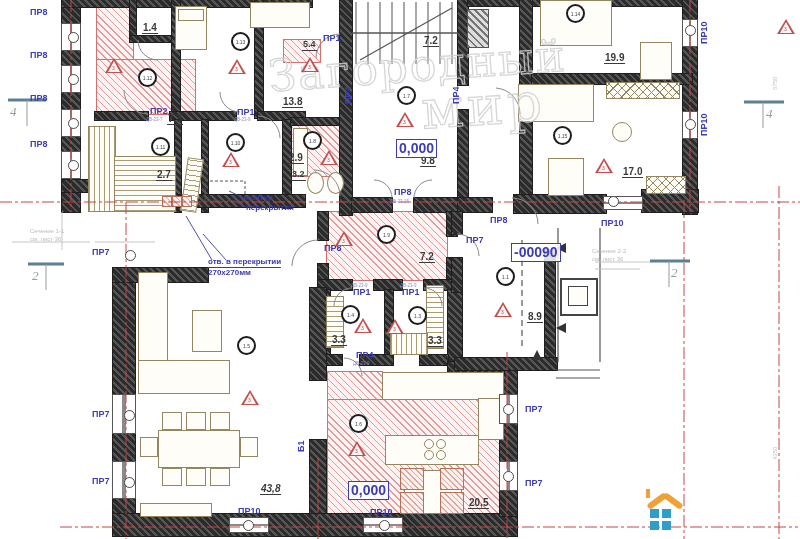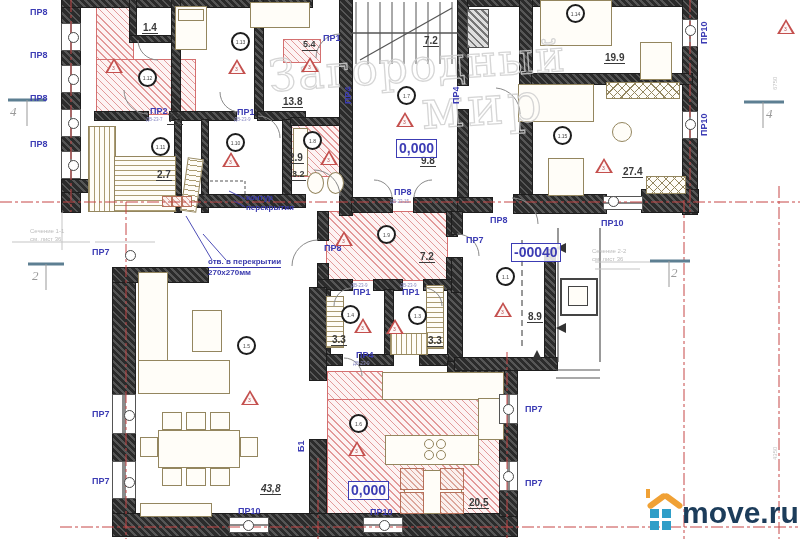--- a/index.html
+++ b/index.html
@@ -328,21 +328,21 @@
   <div class="area" style="left:142px;top:22px;">1.4</div>
   <div class="area" style="left:302px;top:40px;font-size:9px;">5.4</div>
   <div class="area" style="left:167px;top:113px;">7.3</div>
   <div class="area" style="left:282px;top:96px;">13.8</div>
   <div class="area" style="left:423px;top:35px;">7.2</div>
   <div class="area" style="left:604px;top:52px;">19.9</div>
   <div class="area" style="left:250px;top:152px;margin-left:38px;">2.9</div>
   <div class="area" style="left:291px;top:170px;font-size:9px;">3.2</div>
   <div class="area" style="left:156px;top:169px;">2.7</div>
   <div class="area" style="left:420px;top:155px;">9.8</div>
-  <div class="area" style="left:622px;top:166px;">27.4</div>
+  <div class="area" style="left:622px;top:166px;">17.0</div>
   <div class="area" style="left:419px;top:251px;">7.2</div>
   <div class="area" style="left:331px;top:334px;">3.3</div>
   <div class="area" style="left:427px;top:335px;">3.3</div>
   <div class="area" style="left:527px;top:311px;">8.9</div>
   <div class="area" style="left:260px;top:483px;font-style:italic;">43,8</div>
   <div class="area" style="left:468px;top:497px;">20,5</div>
 
   <div class="room" style="left:231px;top:32px;">1.13</div>
   <div class="room" style="left:138px;top:68px;">1.12</div>
   <div class="room" style="left:303px;top:131px;">1.8</div>
@@ -395,21 +395,21 @@
       <span class="tn">3</span>
     </div>
   <div class="tri" style="left:241px;top:390px;">
       <span class="tn">3</span>
     </div>
   <div class="tri" style="left:348px;top:441px;">
       <span class="tn">3</span>
     </div>
 
   <div class="elev" style="left:396px;top:139px;">0,000</div>
-  <div class="elev" style="left:511px;top:243px;">-00040</div>
+  <div class="elev" style="left:511px;top:243px;">-00090</div>
   <div class="elev" style="left:348px;top:481px;">0,000</div>
 
   <div class="code" style="left:146px;top:117px;">ДВ-23-7</div>
   <div class="code" style="left:234px;top:117px;">ДВ-23-9</div>
   <div class="code" style="left:390px;top:199px;">ДВ-23-15</div>
   <div class="code" style="left:351px;top:283px;">ДВ-23-9</div>
   <div class="code" style="left:400px;top:283px;">ДВ-23-9</div>
   <div class="code" style="left:353px;top:361px;">ДВ-23-9</div>
 
   <div class="ann" style="left:246px;top:193px;">
@@ -438,16 +438,15 @@
   <div class="axnum" style="left:671px;top:265px;">2</div>
 
   <div id="logo">
     <span class="chim"></span>
     <span class="roofL"></span>
     <span class="roofR"></span>
     <span class="sq s1"></span>
     <span class="sq s2"></span>
     <span class="sq s3"></span>
     <span class="sq s4"></span>
-    <span class="txt">move.ru</span>
   </div>
 
 </div>
 
 </body></html>

